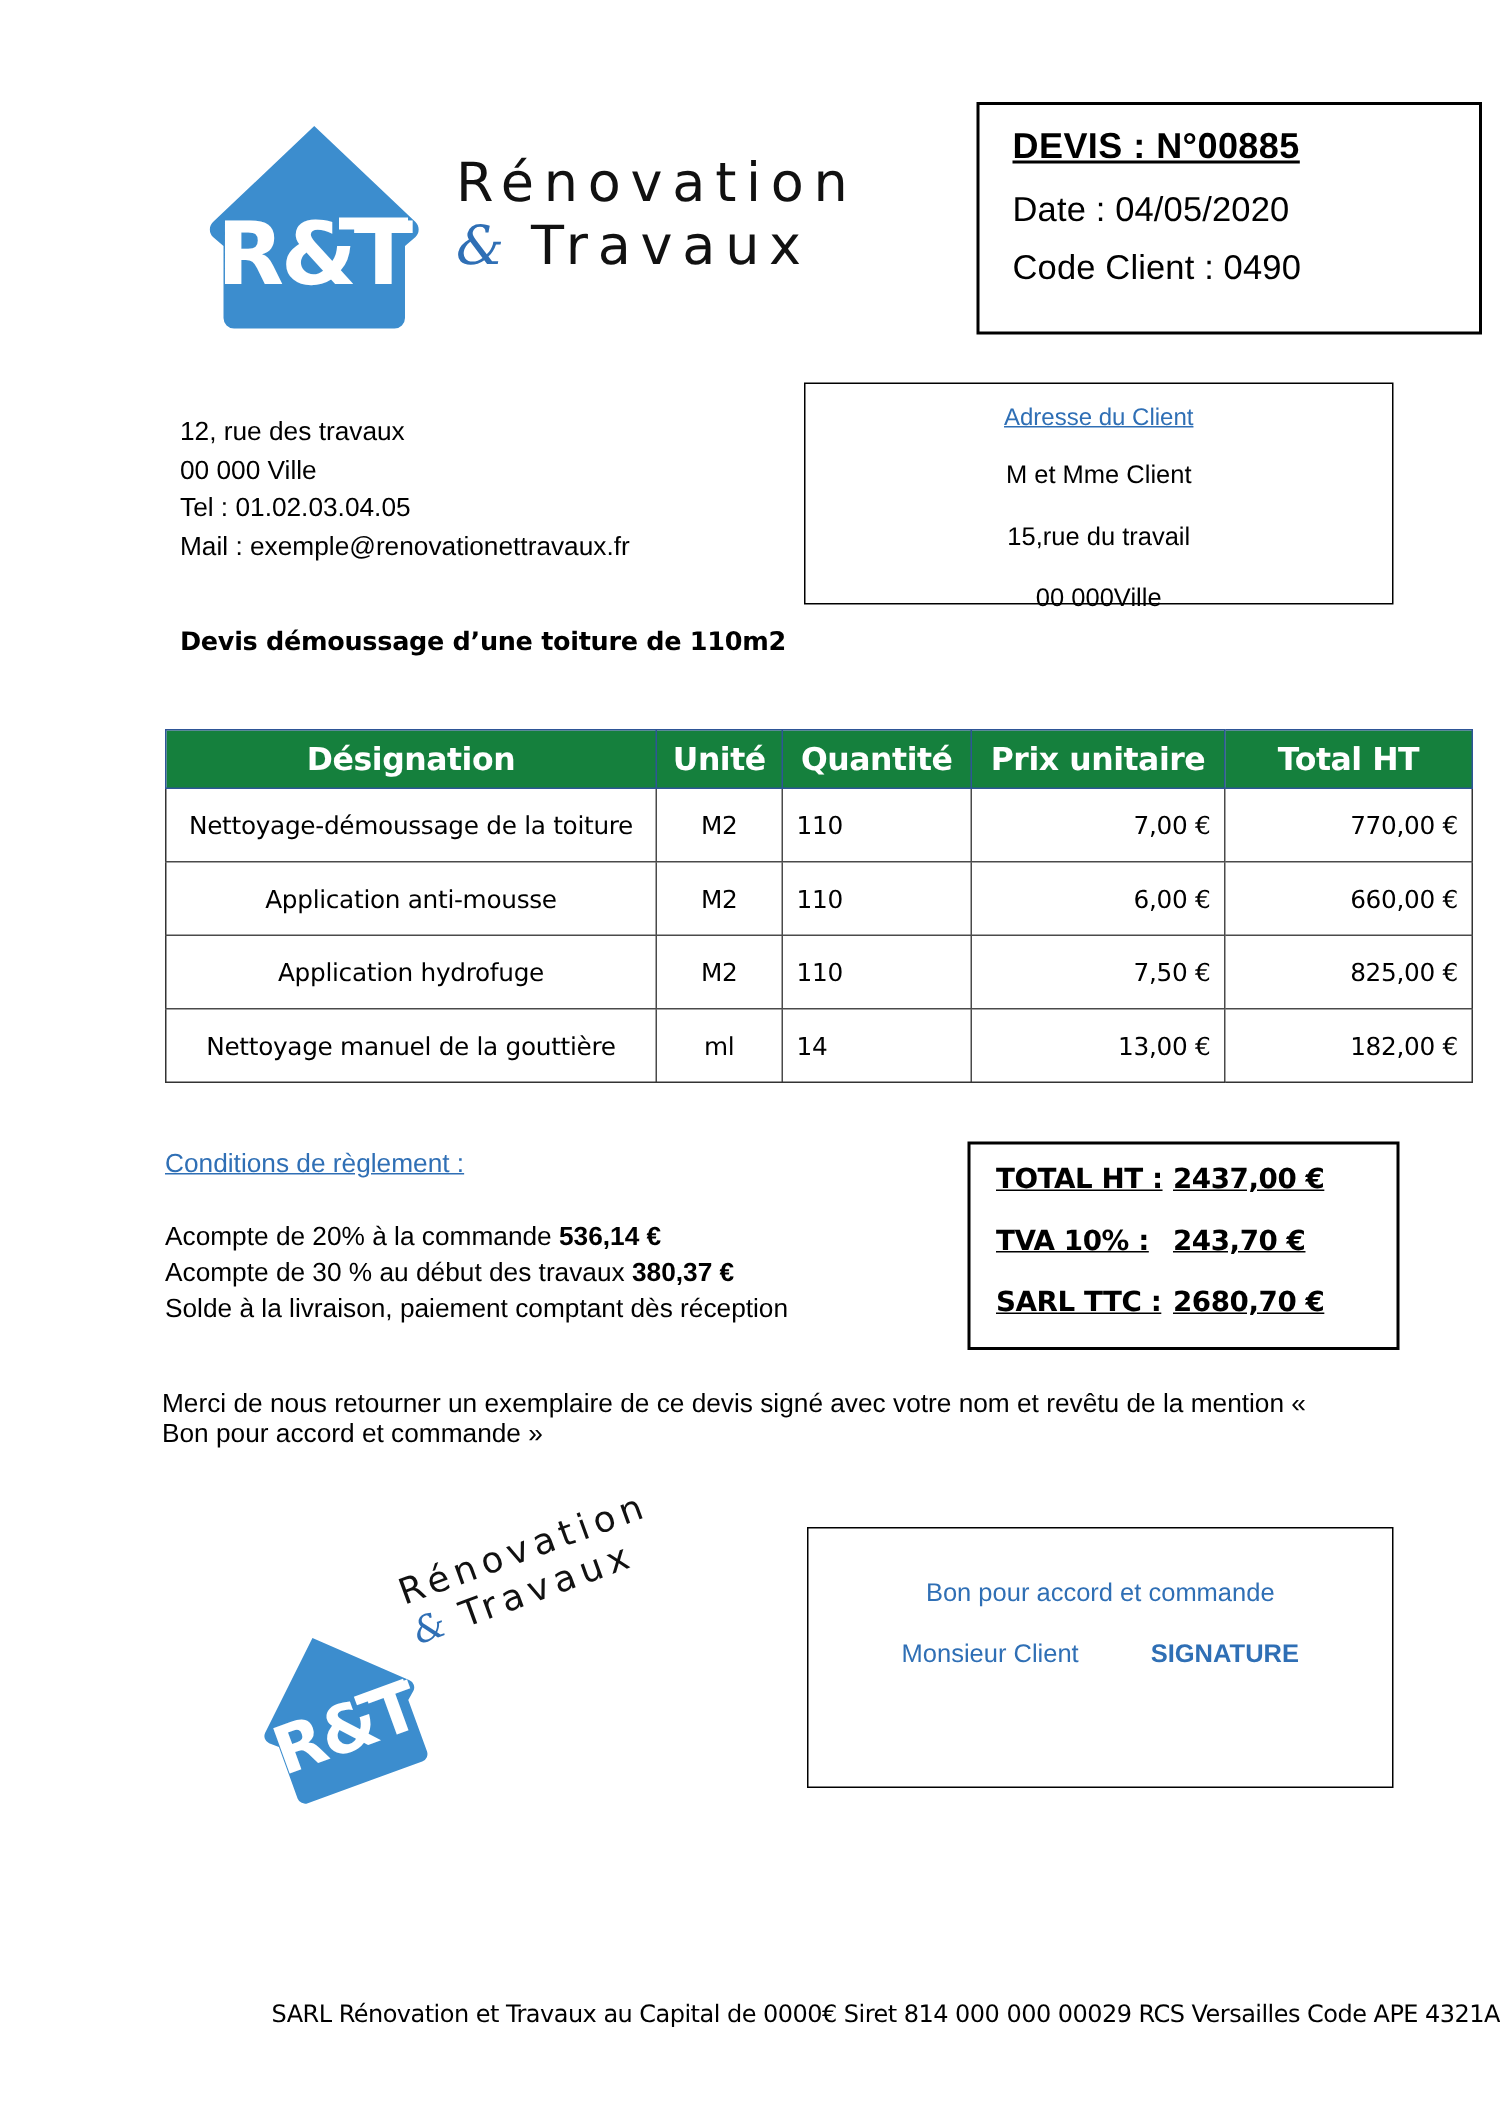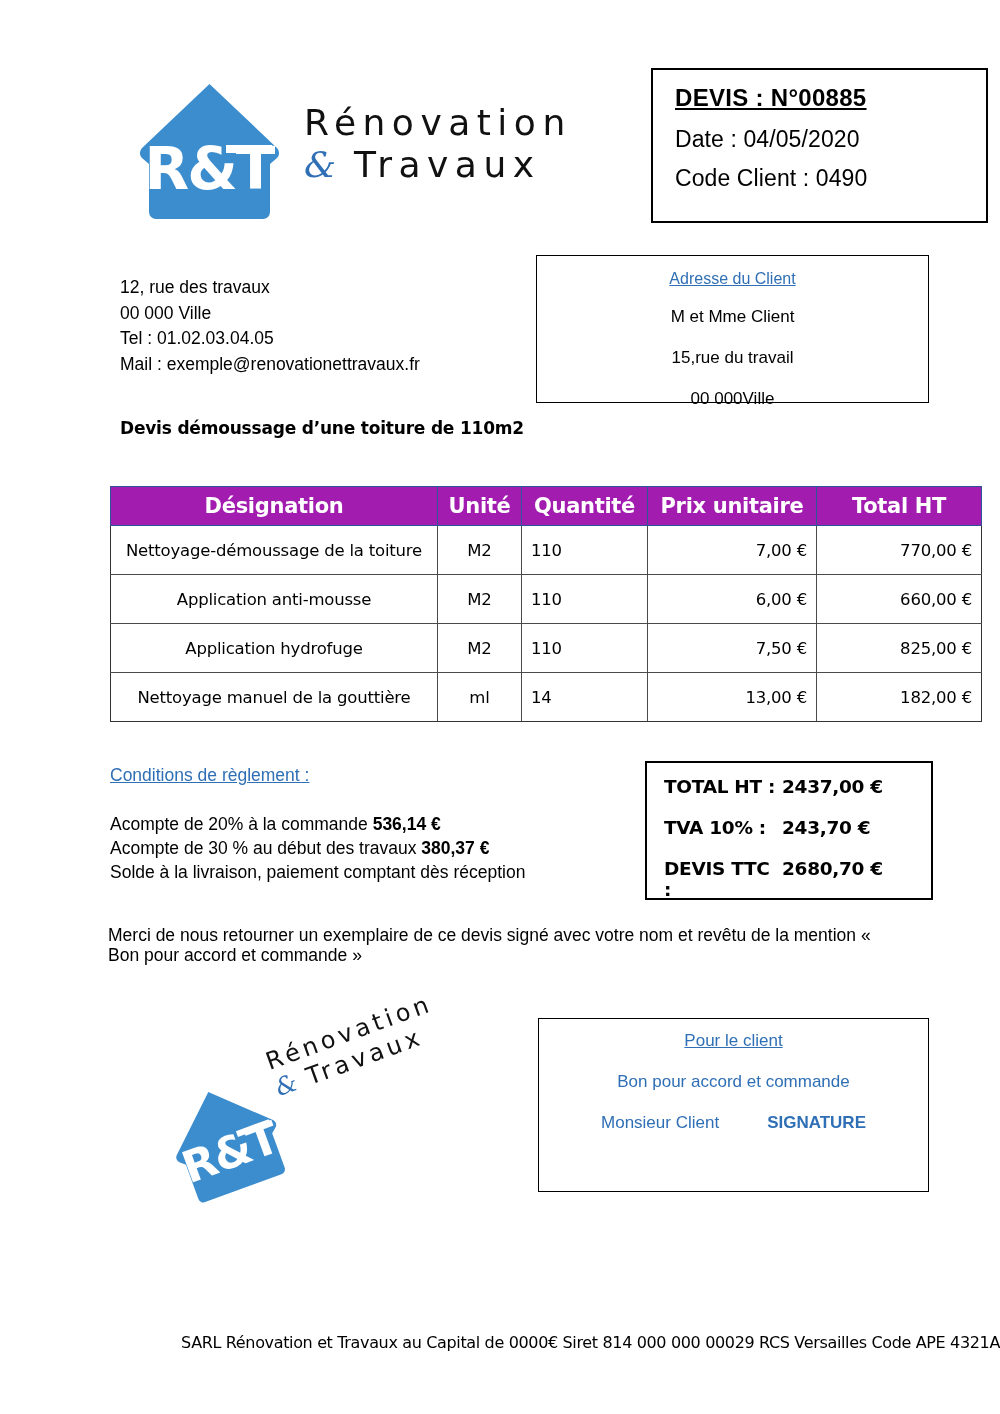--- a/index.html
+++ b/index.html
@@ -55,21 +55,21 @@
   }
   .client-line{font-size:17px;margin-bottom:21px;}
 
   
   .table{
     position:absolute;left:110px;top:486px;width:826px;
     border-collapse:collapse;table-layout:fixed;
     font-family:"DejaVu Sans",sans-serif;
   }
   .table th{
-    background:#a21caf;color:#fff;font-weight:bold;
+    background:#15803d;color:#fff;font-weight:bold;
     font-size:21px;text-align:center;height:38px;
     border:1px solid #2e5597;padding:0 4px;letter-spacing:-0.3px;
   }
   .table td{
     border:1px solid #4a4a4a;height:48px;font-size:16.5px;
     padding:0 9px;vertical-align:middle;letter-spacing:-0.2px;
   }
   .c-desig{width:318px;text-align:center;}
   .c-unit{width:75px;text-align:center;}
   .c-qte{width:117px;text-align:left;}
@@ -84,20 +84,21 @@
     position:absolute;left:110px;top:765px;font-size:17.5px;
     color:#2f6fb5;text-decoration:underline;
   }
   .cond-body{position:absolute;left:110px;top:812px;font-size:17.5px;line-height:24px;}
   .cond-body b{font-weight:bold;}
 
   .totals-box{
     position:absolute;left:645px;top:761px;width:288px;height:139px;
     border:2px solid #000;box-sizing:border-box;padding:13px 0 0 17px;
     font-family:"DejaVu Sans",sans-serif;
+    text-decoration:underline;
   }
   .tot-row{display:flex;font-size:18.5px;font-weight:bold;margin-bottom:20px;letter-spacing:-0.3px;}
   .tot-label{width:118px;}
   .tot-val{}
 
   .merci{position:absolute;left:108px;top:925px;font-size:17.5px;line-height:20px;width:790px;}
 
   
   .sig-ent{
     position:absolute;left:120px;top:1018px;width:388px;height:158px;
@@ -221,42 +222,41 @@
   <div class="totals-box">
     <div class="tot-row">
       <span class="tot-label">TOTAL HT :</span>
       <span class="tot-val">2437,00 €</span>
     </div>
     <div class="tot-row">
       <span class="tot-label">TVA 10% :</span>
       <span class="tot-val">243,70 €</span>
     </div>
     <div class="tot-row">
-      <span class="tot-label">DEVIS TTC :</span>
+      <span class="tot-label">SARL TTC :</span>
       <span class="tot-val">2680,70 €</span>
     </div>
   </div>
 
   <div class="merci">Merci de nous retourner un exemplaire de ce devis signé avec votre nom et revêtu de la mention « Bon pour accord et commande »</div>
 
 
   <div class="stamp">
     <svg class="house" viewBox="0 0 145 138">
       <path d="M72.5 2 L140 66 a7 7 0 0 1 0 10 L133 82 L133 130 a7 7 0 0 1 -7 7 L19 137 a7 7 0 0 1 -7 -7 L12 82 L5 76 a7 7 0 0 1 0 -10 Z" fill="#3C8DCE"></path>
       <text x="72" y="107" text-anchor="middle" fill="#ffffff" font-family="DejaVu Sans, sans-serif" font-size="58" font-weight="bold" letter-spacing="-2">R&amp;T</text>
       <rect x="89" y="63" width="46" height="8" fill="#ffffff"></rect>
     </svg>
     <div class="stamp-brand">
       <div class="stamp-l1">Rénovation</div>
       <div class="stamp-l2"><span class="amp">&amp;</span> <span>Travaux</span></div>
     </div>
   </div>
 
   <div class="sig-cli">
-    <div class="sig-head">Pour le client</div>
     <div class="cli-line">Bon pour accord et commande</div>
     <div class="cli-row">
       <span>Monsieur Client</span>
       <b>SIGNATURE</b>
     </div>
   </div>
 
   <div class="footer">SARL Rénovation et Travaux au Capital de 0000€ Siret 814 000 000 00029 RCS Versailles Code APE 4321A</div>
 
 </div>

